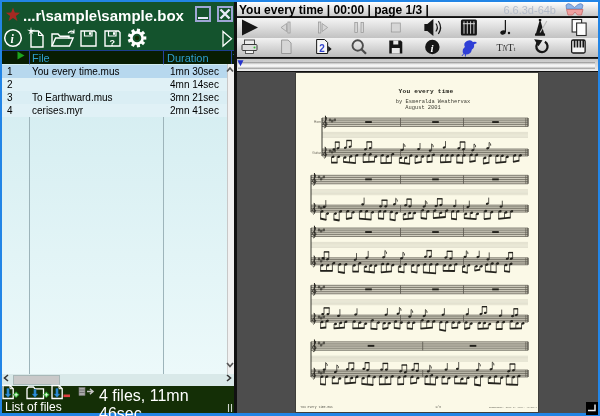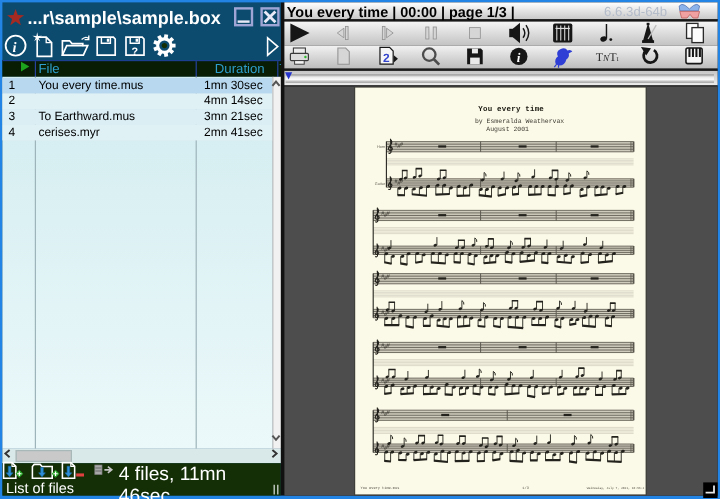--- a/index.html
+++ b/index.html
@@ -1,17 +1,17 @@
 <!DOCTYPE html>
 <html><head><meta charset="utf-8"><style>
 * { margin:0; padding:0; box-sizing:border-box; }
 body { width:600px; height:416px; overflow:hidden; font-family:"Liberation Sans", sans-serif; }
 #win { position:absolute; left:0; top:0; width:600px; height:416px; background:#2285e6; }
 
-#left { position:absolute; left:2px; top:2px; width:232px; height:411px; background:#0c4a6e; }
+#left { position:absolute; left:2px; top:2px; width:232px; height:411px; background:#14532d; }
 #ltitle { position:absolute; left:21px; top:3px; width:172px; height:22px; color:#fff; font-weight:bold; font-size:15px; line-height:22px; white-space:nowrap; overflow:hidden; }
 .wbtn { position:absolute; top:4px; width:16px; height:16px; border:2px solid #9fa6d6; background:transparent; }
 #btnmin { left:193px; }
 #btnclose { left:215px; }
 #btnmin .bar { position:absolute; left:1px; right:1px; bottom:1px; height:2.5px; background:#e8eaf8; }
 
 #lhead { position:absolute; left:0px; top:48px; width:256px; height:14px; background:#081d03; border-top:1px solid #1c3f8f; }
 #lhead .sep { position:absolute; top:0; bottom:0; width:1px; background:#27439e; }
 #lhead .txt { position:absolute; top:0px; font-size:11px; line-height:14px; color:#2f9ecb; }
 
@@ -50,21 +50,21 @@
     <div id="ltitle">...r\sample\sample.box</div>
     <div class="wbtn" id="btnmin">
         <div class="bar"></div>
       </div>
     <div class="wbtn" id="btnclose"></div>
     <div id="lhead">
       <div class="sep" style="left:27px"></div>
       <div class="sep" style="left:161px"></div>
       <div class="sep" style="left:229px"></div>
       <div class="txt" style="left:30px">File</div>
-      <div class="txt" style="left:177px">Duration</div>
+      <div class="txt" style="left:165px">Duration</div>
       <div class="txt" style="left:231px">T</div>
     </div>
     <div id="list">
       <div id="colsep1"></div>
         <div id="colsep2"></div>
       <div class="row" style="top:1px; height:13px; background:#b7d8ee;">
           <span class="c1">1</span>
           <span class="c2">You every time.mus</span>
           <span class="c3">1mn 30sec</span>
         </div>

